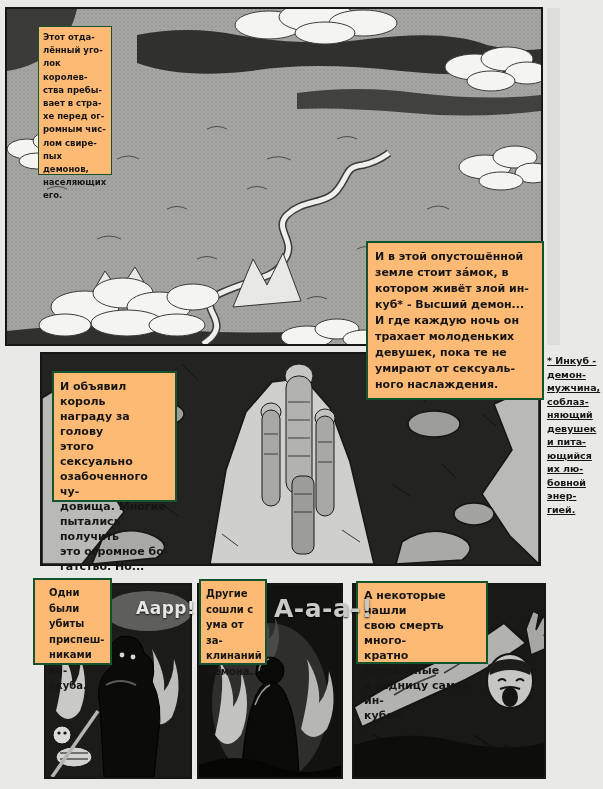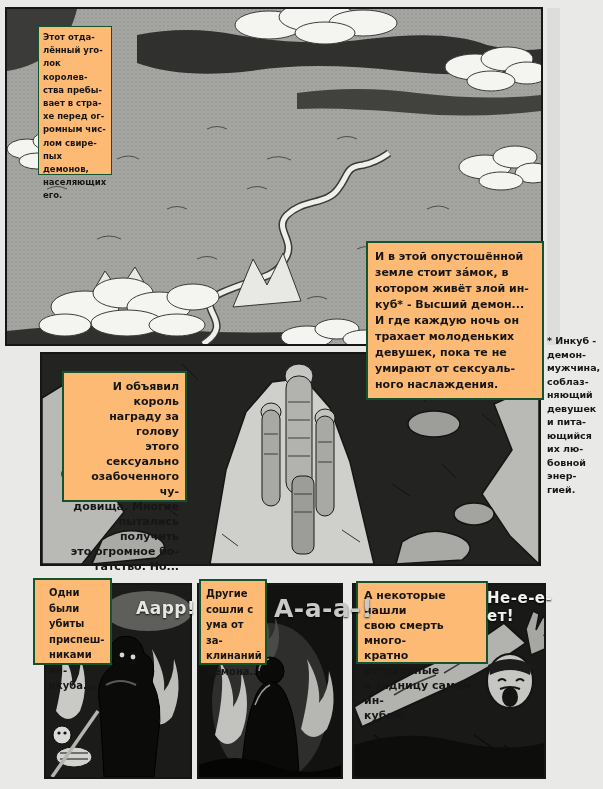--- a/index.html
+++ b/index.html
@@ -9,24 +9,24 @@
     font-family:"DejaVu Sans",sans-serif;color:#161616;
   }
   .panel{position:absolute;border:2px solid #161616;overflow:hidden;background:#9f9f9b;box-sizing:border-box;}
   .panel svg{display:block;width:100%;height:100%;}
   .caption{
     position:absolute;background:#fdba74;border:2px solid #14532d;box-sizing:border-box;
     font-weight:bold;white-space:pre-line;color:#161616;z-index:5;
   }
   .c1{left:38px;top:26px;width:74px;height:149px;border-width:1.5px;font-size:8.5px;line-height:13.2px;padding:4px 4px;}
   .c2{left:366px;top:208px;width:178px;height:159px;font-size:11px;line-height:16px;padding:6px 7px;margin-top:33px;}
-  .c3{left:62px;top:371px;width:125px;height:131px;font-size:11px;line-height:15px;padding:6px 6px;text-align:right;}
+  .c3{left:52px;top:371px;width:125px;height:131px;font-size:11px;line-height:15px;padding:6px 6px;}
   .footnote{
-    position:absolute;left:547px;top:334px;width:56px;height:170px;
-    font-weight:bold;font-size:9.5px;line-height:13.5px;white-space:pre-line;color:#161616;z-index:4;
+    position:absolute;left:547px;top:354px;width:56px;height:170px;
+    font-weight:bold;font-size:9.5px;line-height:13.5px;white-space:pre-line;color:#161616;z-index:4;text-decoration:underline;
   }
   .cA{left:33px;top:578px;width:79px;height:87px;font-size:10px;line-height:15.5px;padding:5px 14px;}
   .cB{left:199px;top:579px;width:68px;height:86px;font-size:10px;line-height:15.5px;padding:5px 5px;}
   .cC{left:356px;top:581px;width:132px;height:83px;font-size:11px;line-height:15px;padding:5px 6px;}
   .sfx{position:absolute;font-weight:bold;white-space:pre-line;z-index:6;letter-spacing:.5px;}
   .sfx-a{left:136px;top:598px;font-size:17px;color:#e6e6e2;text-shadow:0 1px 2px rgba(0,0,0,.85);}
   .sfx-b{left:274px;top:594px;font-size:25px;color:#c9c9c5;text-shadow:0 1px 2px rgba(0,0,0,.85);}
   .sfx-c{left:487px;top:589px;font-size:15px;line-height:18px;color:#f2f2f0;text-shadow:0 1px 2px rgba(0,0,0,.9);}
   .margin-strip{position:absolute;left:547px;top:8px;width:13px;height:337px;background:#d6d6d4;opacity:.6;z-index:1;}
 </style>
@@ -311,16 +311,14 @@
 клинаний
 демона...</div>
   <div class="caption cC">А некоторые нашли
 свою смерть много-
 кратно оттраханые
 в задницу самим ин-
 кубом.</div>
 
   <div class="sfx sfx-a">Аарр!</div>
   <div class="sfx sfx-b">А-а-а-!</div>
-  <div class="sfx sfx-c">Не-е-е-
-ет!</div>
 
 </div>
 
 </body></html>

